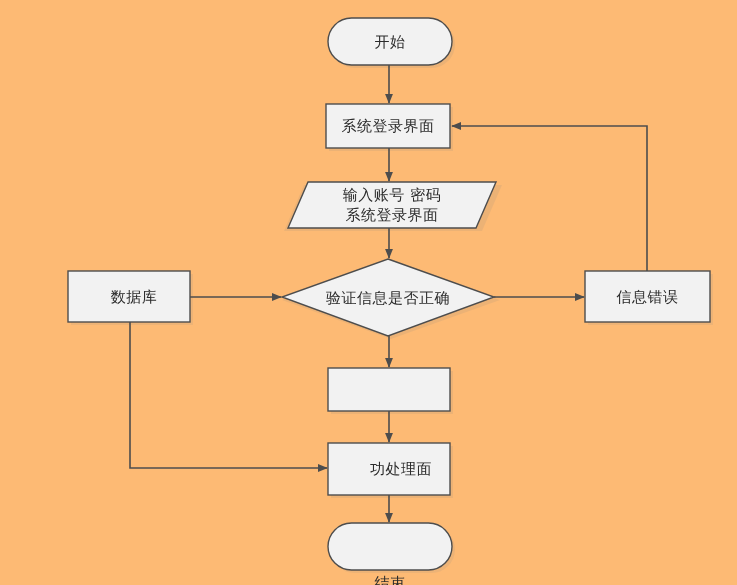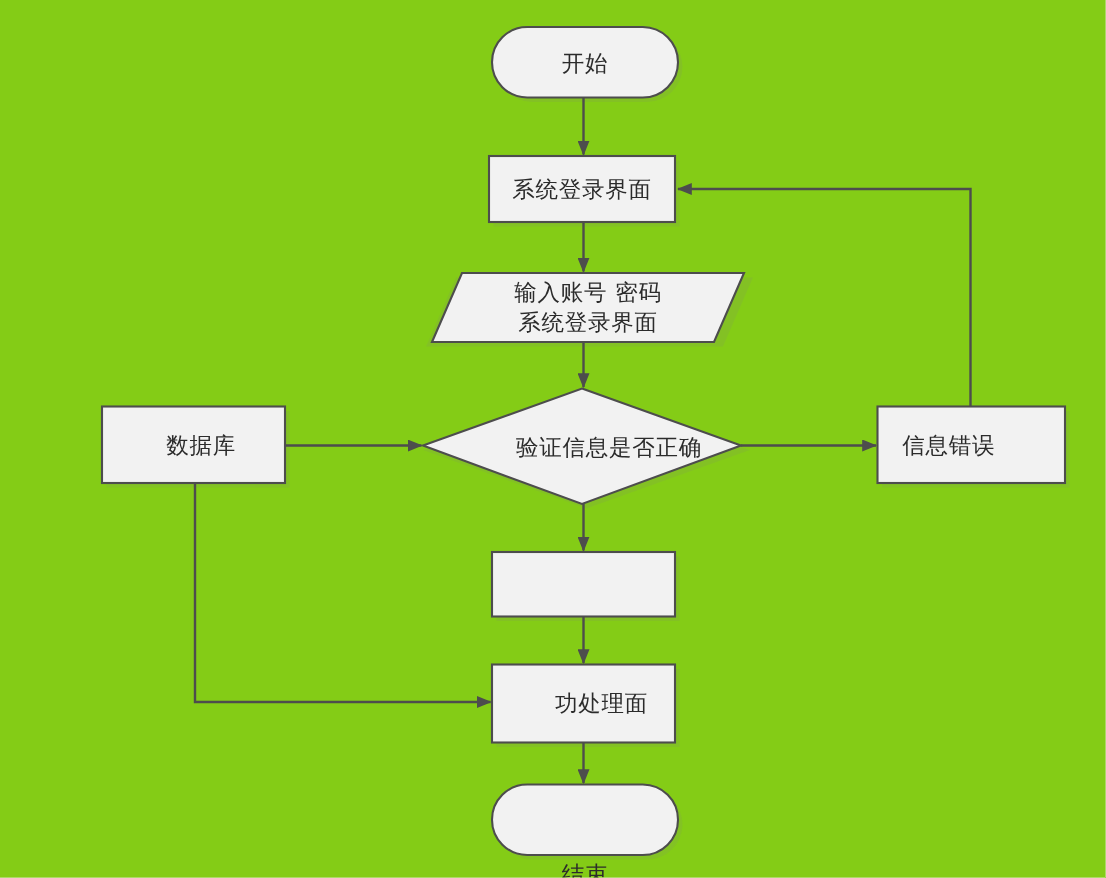--- a/index.html
+++ b/index.html
@@ -10,21 +10,21 @@
     width: 737px;
     height: 585px;
     background: #f2f2f2;
     font-family: "DejaVu Sans", "Liberation Sans", sans-serif;
     overflow: hidden;
   }
   #flowchart-canvas {
     position: relative;
     width: 737px;
     height: 585px;
-    background: #84cc16;
+    background: #fdba74;
     text-decoration: underline;
   }
   #flow-svg {
     position: absolute;
     left: 0;
     top: 0;
     width: 737px;
     height: 585px;
   }
   .node-label {
@@ -108,24 +108,24 @@
     </g>
   </svg>
 
   <div class="node-label" style="left:328px; top:18px; width:124px; height:47px;">开始</div>
 
   <div class="node-label" style="left:326px; top:104px; width:124px; height:44px;">系统登录界面</div>
 
   <div class="node-label" style="left:288px; top:180px; width:208px; height:50px;">输入账号 密码
 系统登录界面</div>
 
-  <div class="node-label" style="left:300px; top:259px; width:212px; height:77px;">验证信息是否正确</div>
+  <div class="node-label" style="left:282px; top:259px; width:212px; height:77px;">验证信息是否正确</div>
 
   <div class="node-label" style="left:68px; top:271px; width:132px; height:51px;">数据库</div>
 
-  <div class="node-label" style="left:570px; top:271px; width:125px; height:51px;">信息错误</div>
+  <div class="node-label" style="left:585px; top:271px; width:125px; height:51px;">信息错误</div>
 
 
   <div class="node-label" style="left:328px; top:443px; width:146px; height:52px;">功处理面</div>
 
   <div class="node-label" style="left:328px; top:523px; width:124px; height:47px;margin-top:36px;">结束</div>
 
 </div>
 
 </body></html>

